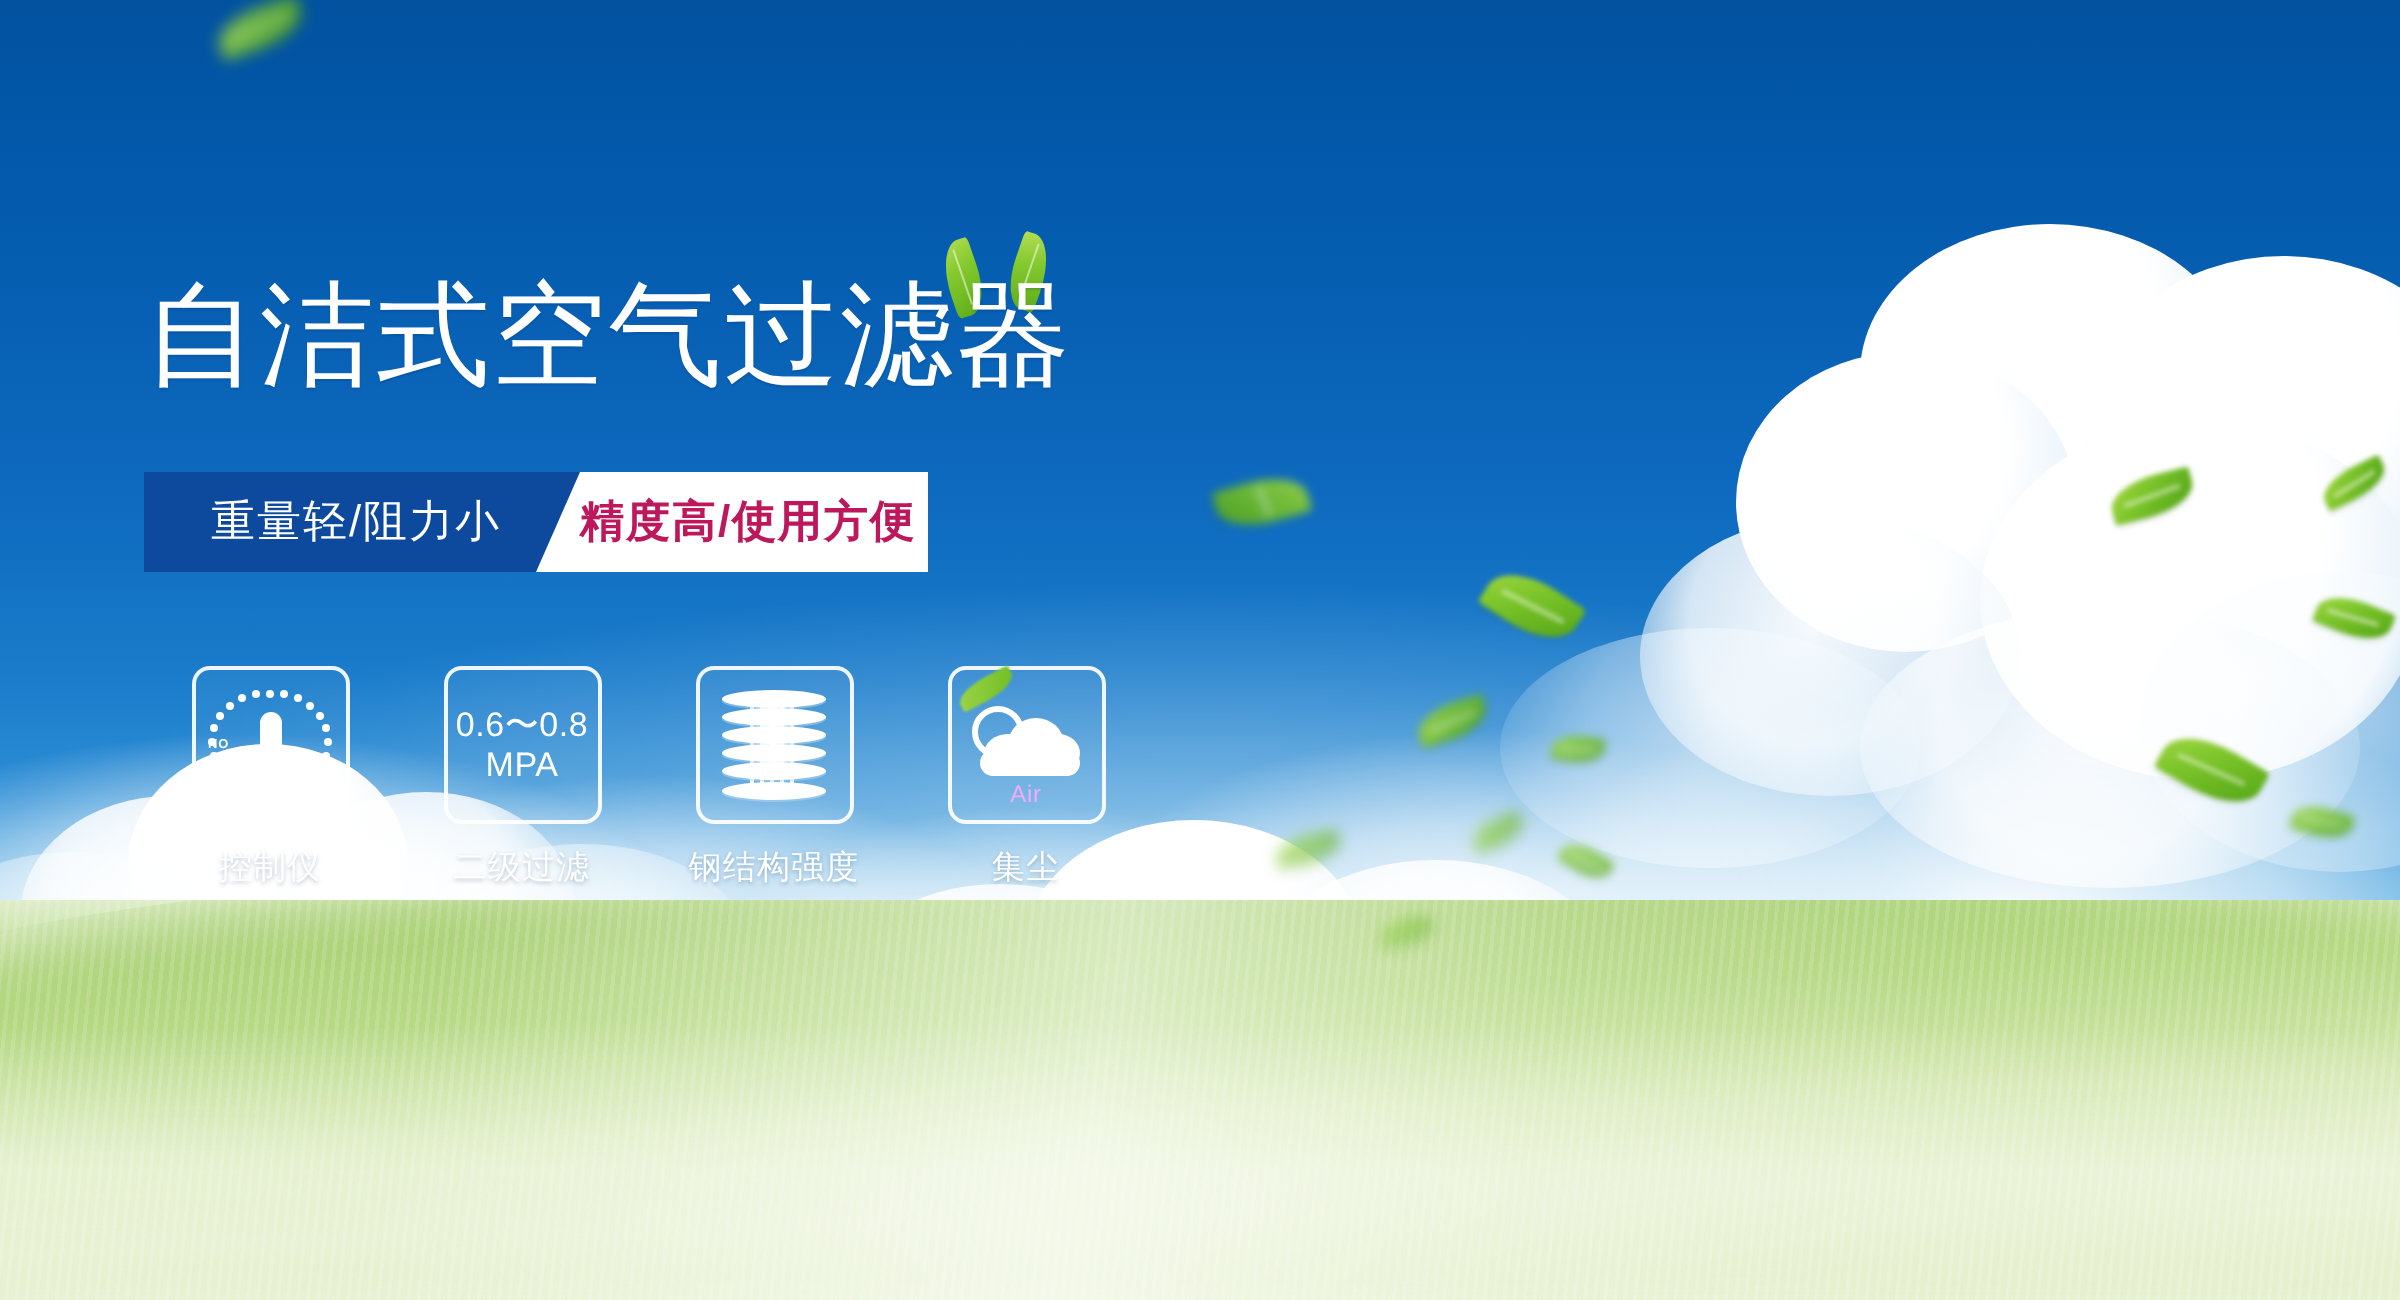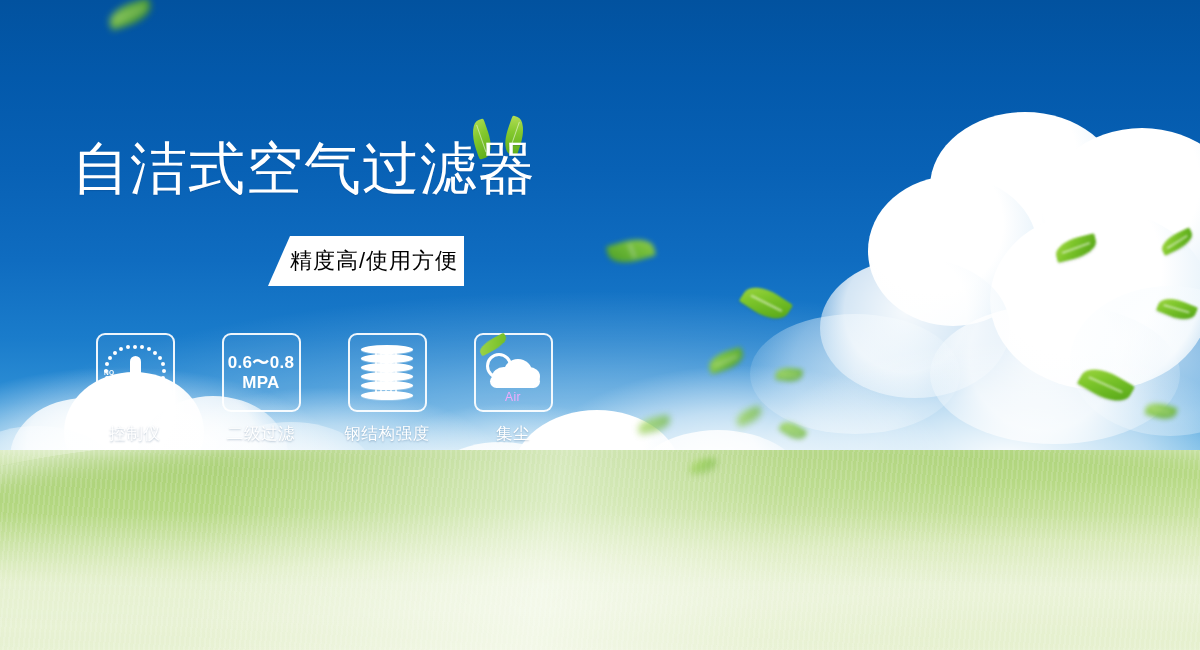--- a/index.html
+++ b/index.html
@@ -149,34 +149,34 @@
   .subbar-right{
     position:absolute;left:196px;top:0;height:50px;width:196px;
     background:#ffffff;
     display:flex;align-items:center;justify-content:center;
     clip-path:polygon(22px 0, 100% 0, 100% 100%, 0 100%);
   }
   .subbar-left .txt{
     position:relative;z-index:2;color:#ffffff;font-size:22px;letter-spacing:1px;font-weight:500;
   }
   .subbar-right .txt{
-    color:#000000;font-size:22px;letter-spacing:1px;font-weight:400;margin-left:16px;
+    color:#be185d;font-size:22px;letter-spacing:1px;font-weight:700;margin-left:16px;
   }
 
   
   .features{position:absolute;left:72px;top:333px;display:flex;gap:0;}
   .feature{width:126px;display:flex;flex-direction:column;align-items:center;}
   .feat-box{
     width:75px;height:75px;border:2px solid rgba(255,255,255,.92);
     border-radius:9px;position:relative;
     display:flex;align-items:center;justify-content:center;
     background:rgba(255,255,255,.05);
   }
   .feat-text{
-    color:#fff;text-align:center;font-size:17px;line-height:1.16;letter-spacing:.3px;font-weight:700;
+    color:#fff;text-align:center;font-size:17px;line-height:1.16;letter-spacing:.3px;font-weight:400;
   }
   .feat-label{
     margin-top:11px;color:#ffffff;font-size:16.5px;letter-spacing:.6px;
     text-shadow:0 1px 2px rgba(0,45,95,.28);white-space:nowrap;
   }
 
   
   .gauge{position:relative;width:64px;height:64px;}
   .gauge .dot{position:absolute;width:4px;height:4px;border-radius:50%;background:#fff;}
   .gauge .needle{
@@ -278,20 +278,23 @@
   <div class="content">
 
     <div class="sprout">
       <div class="sl sl-left"></div>
       <div class="sl sl-right"></div>
     </div>
 
     <div class="title">自洁式空气过滤器</div>
 
     <div class="subbar">
+      <div class="subbar-left">
+        <span class="txt">重量轻/阻力小</span>
+      </div>
       <div class="subbar-right">
         <span class="txt">精度高/使用方便</span>
       </div>
     </div>
 
     <div class="features">
 
       <div class="feature">
         <div class="feat-box">
           <div class="gauge">

